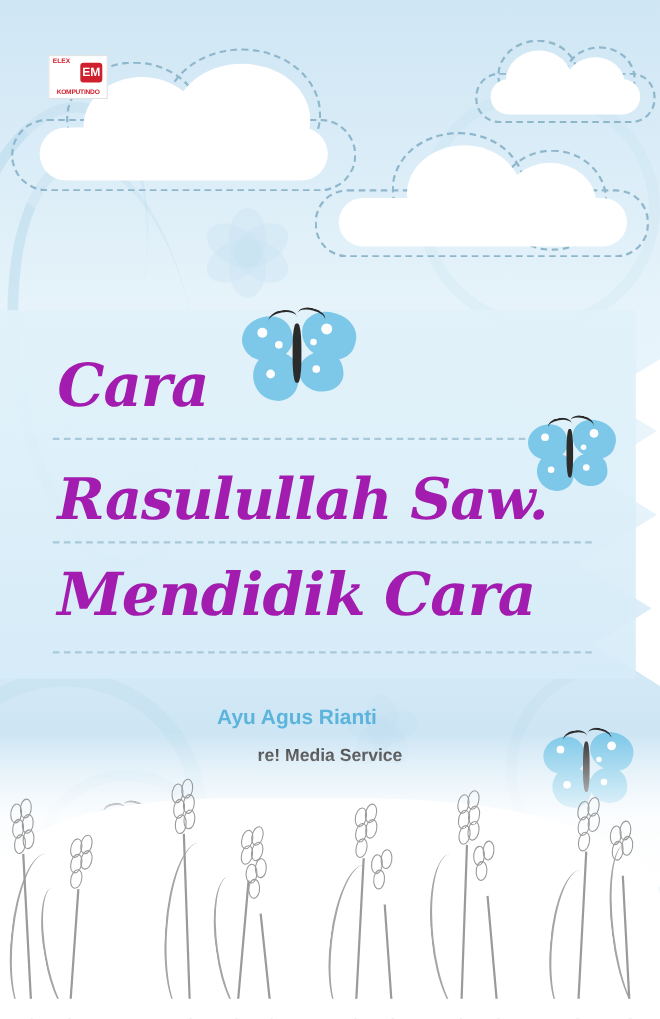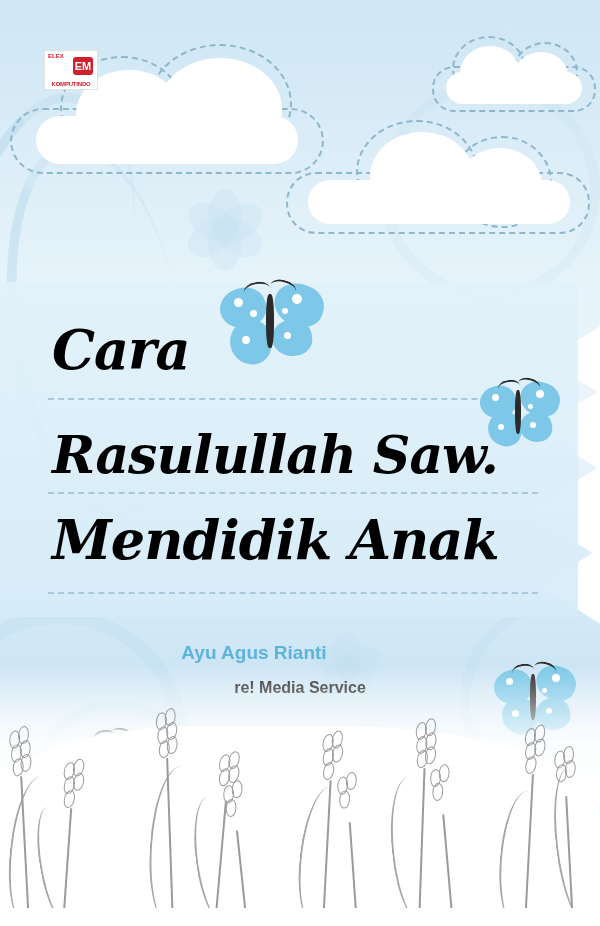--- a/index.html
+++ b/index.html
@@ -96,33 +96,33 @@
   }
   .panel-line {
     position: absolute;
     left: 48px;
     width: 490px;
     border-top: 2px dashed #a9c9da;
   }
   .title-text {
     position: absolute;
     left: 52px;
-    color: #000000;
+    color: #a21caf;
     font-family: "DejaVu Serif", serif;
     font-style: italic;
     font-weight: 700;
     letter-spacing: -1px;
   }
   #title-l1 { top: 318px; font-size: 54px; }
   #title-l2 { top: 424px; font-size: 52px; }
   #title-l3 { top: 508px; font-size: 54px; }
 
   .author {
     position: absolute;
-    left: 0; width: 508px;
+    left: 16px; width: 508px;
     text-align: center;
     color: #5cb4dc;
     font-size: 19px;
     font-weight: 700;
   }
   #author-name { top: 642px; }
   #publisher {
     position: absolute;
     left: 0; width: 600px;
     text-align: center;
@@ -342,21 +342,21 @@
     <div class="tree-layer" style="top:222px; border-width:44px 70px 44px 0;"></div>
   </div>
 
   <div class="title-panel"></div>
   <div class="panel-line" style="top:398px;"></div>
   <div class="panel-line" style="top:492px;"></div>
   <div class="panel-line" style="top:592px;"></div>
 
   <div id="title-l1" class="title-text">Cara</div>
   <div id="title-l2" class="title-text">Rasulullah Saw.</div>
-  <div id="title-l3" class="title-text">Mendidik Anak</div>
+  <div id="title-l3" class="title-text">Mendidik Cara</div>
 
   <div id="author-name" class="author">Ayu Agus Rianti</div>
   <div id="publisher">re! Media Service</div>
 
   <div class="logo">
     <div class="logo-top">ELEX</div>
     <div class="logo-mark">EM</div>
     <div class="logo-bottom">KOMPUTINDO</div>
   </div>
 

